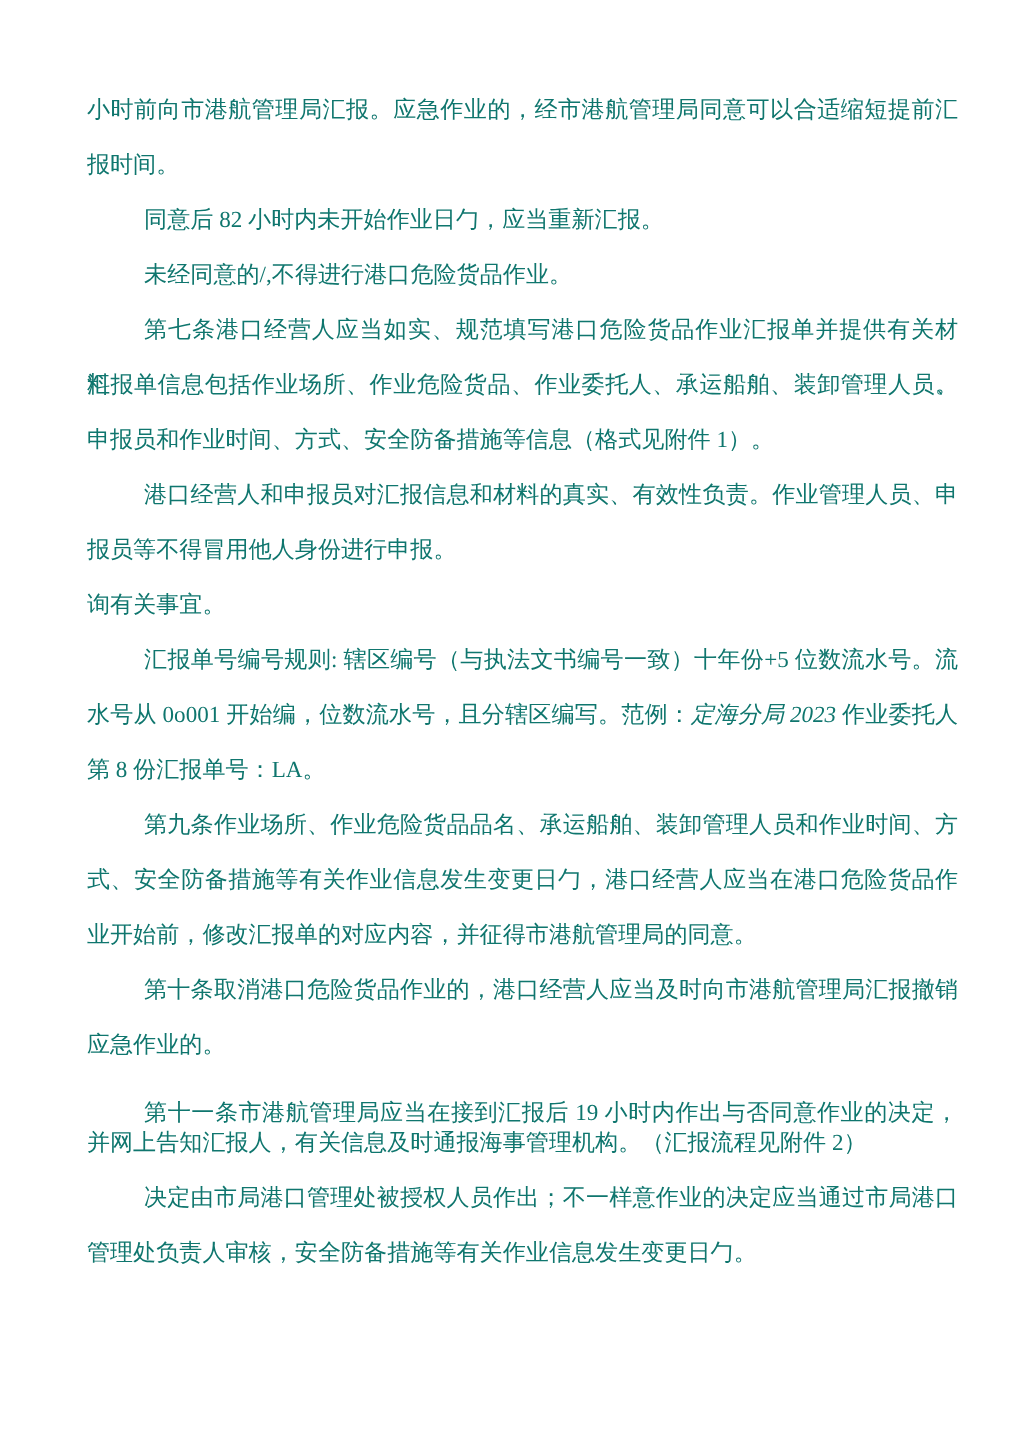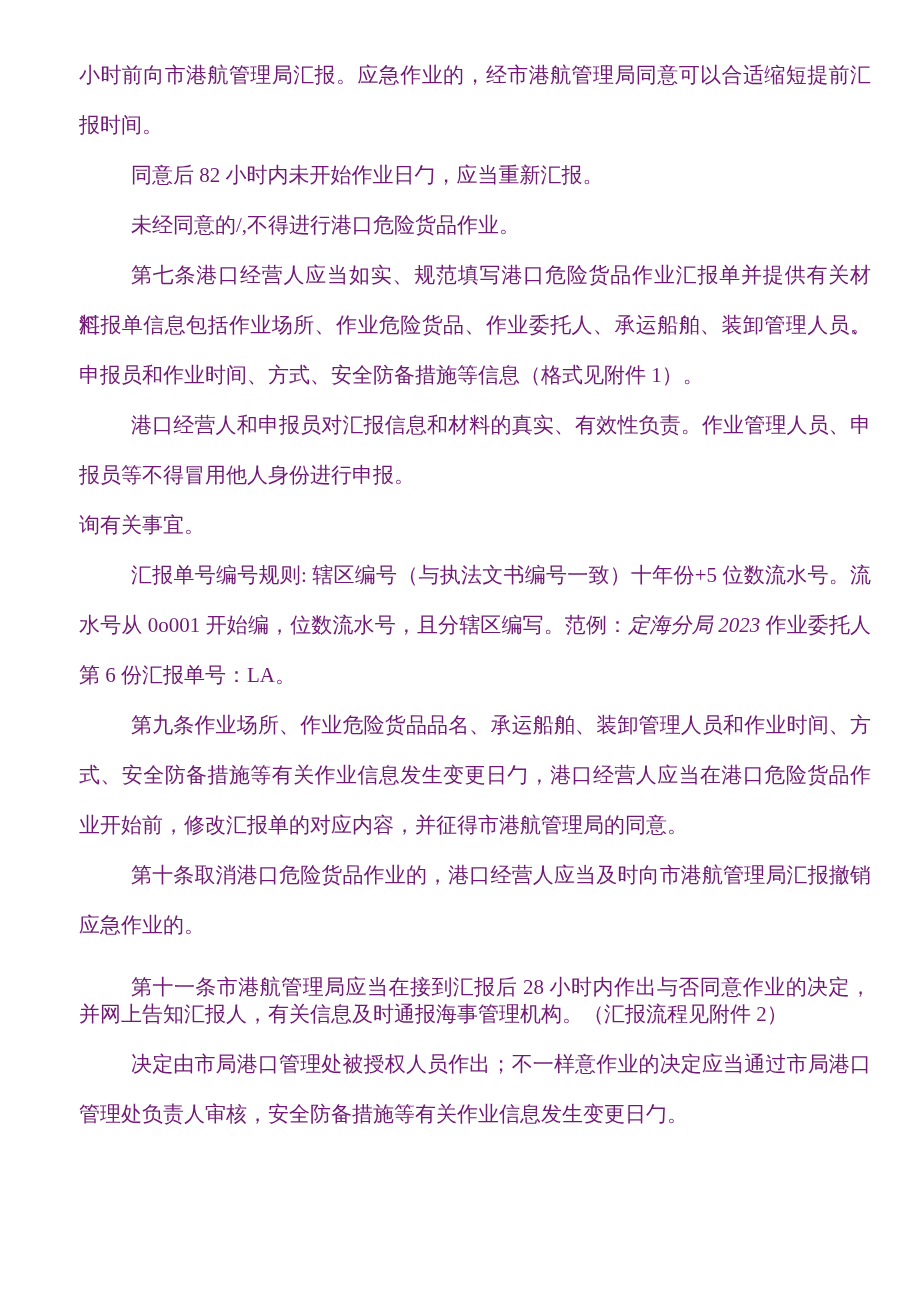--- a/index.html
+++ b/index.html
@@ -7,23 +7,23 @@
     position:relative;
     width:920px;
     height:1301px;
     background:#ffffff;
     overflow:hidden;
     font-family:"Liberation Serif","DejaVu Serif",serif;
   }
   .text-block{
     position:absolute;
     left:79px;
-    top:50px;
+    top:74px;
     width:792px;
-    color:#701a75;
+    color:#0f766e;
   }
   .line{
     height:50px;
     line-height:50px;
     font-size:21px;
     white-space:nowrap;
   }
   
   .fill{
     text-align:justify;
@@ -46,24 +46,24 @@
     <div class="line indent">同意后 82 小时内未开始作业日勹，应当重新汇报。</div>
     <div class="line indent">未经同意的/,不得进行港口危险货品作业。</div>
     <div class="line fill indent">第七条港口经营人应当如实、规范填写港口危险货品作业汇报单并提供有关材料。</div>
     <div class="line fill">汇报单信息包括作业场所、作业危险货品、作业委托人、承运船舶、装卸管理人员、</div>
     <div class="line">申报员和作业时间、方式、安全防备措施等信息（格式见附件 1）。</div>
     <div class="line fill indent">港口经营人和申报员对汇报信息和材料的真实、有效性负责。作业管理人员、申</div>
     <div class="line">报员等不得冒用他人身份进行申报。</div>
     <div class="line">询有关事宜。</div>
     <div class="line fill indent">汇报单号编号规则: 辖区编号（与执法文书编号一致）十年份+5 位数流水号。流</div>
     <div class="line fill"><span>水号从 0o001 开始编，位数流水号，且分辖区编写。范例：</span><span class="it">定海分局 </span><span class="bi">2023</span><span> 作业委托人</span></div>
-    <div class="line">第 6 份汇报单号：LA。</div>
+    <div class="line">第 8 份汇报单号：LA。</div>
     <div class="line fill indent">第九条作业场所、作业危险货品品名、承运船舶、装卸管理人员和作业时间、方</div>
     <div class="line fill">式、安全防备措施等有关作业信息发生变更日勹，港口经营人应当在港口危险货品作</div>
     <div class="line">业开始前，修改汇报单的对应内容，并征得市港航管理局的同意。</div>
     <div class="line fill indent">第十条取消港口危险货品作业的，港口经营人应当及时向市港航管理局汇报撤销</div>
     <div class="line">应急作业的。</div>
-    <div class="line fill indent gap-before">第十一条市港航管理局应当在接到汇报后 28 小时内作出与否同意作业的决定，</div>
+    <div class="line fill indent gap-before">第十一条市港航管理局应当在接到汇报后 19 小时内作出与否同意作业的决定，</div>
     <div class="line tight">并网上告知汇报人，有关信息及时通报海事管理机构。（汇报流程见附件 2）</div>
     <div class="line fill indent">决定由市局港口管理处被授权人员作出；不一样意作业的决定应当通过市局港口</div>
     <div class="line">管理处负责人审核，安全防备措施等有关作业信息发生变更日勹。</div>
   </div>
 </div>
 
 </body></html>

